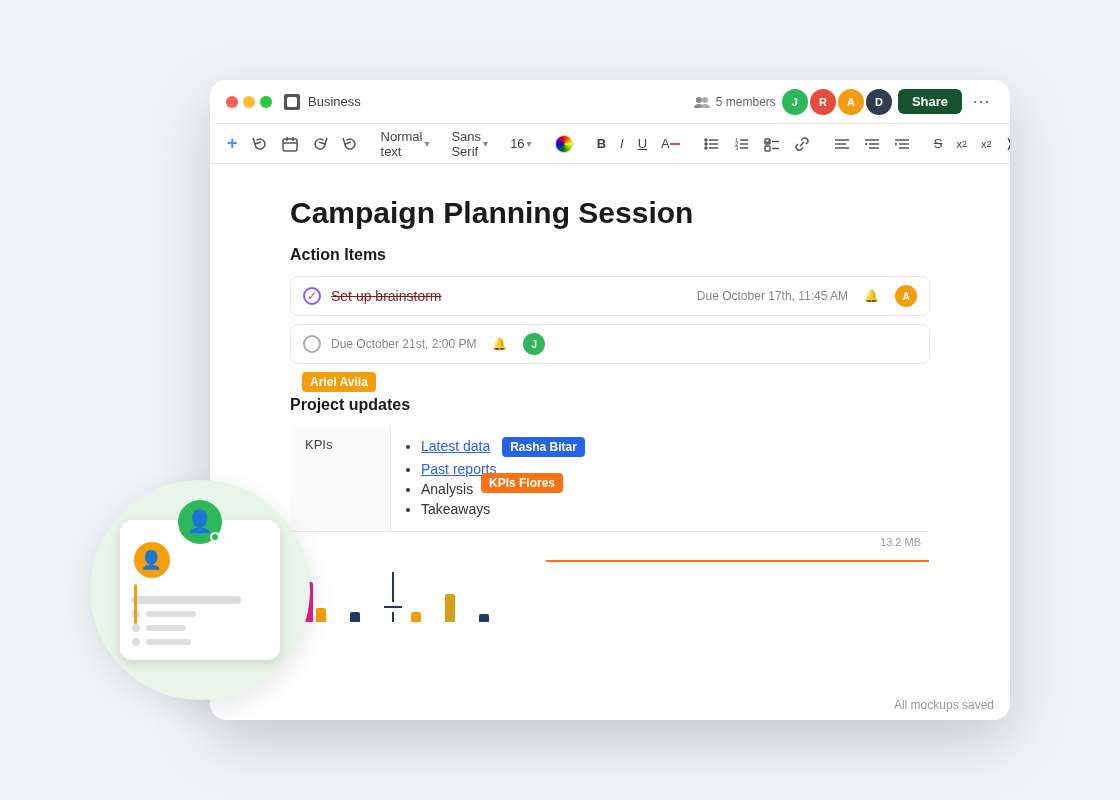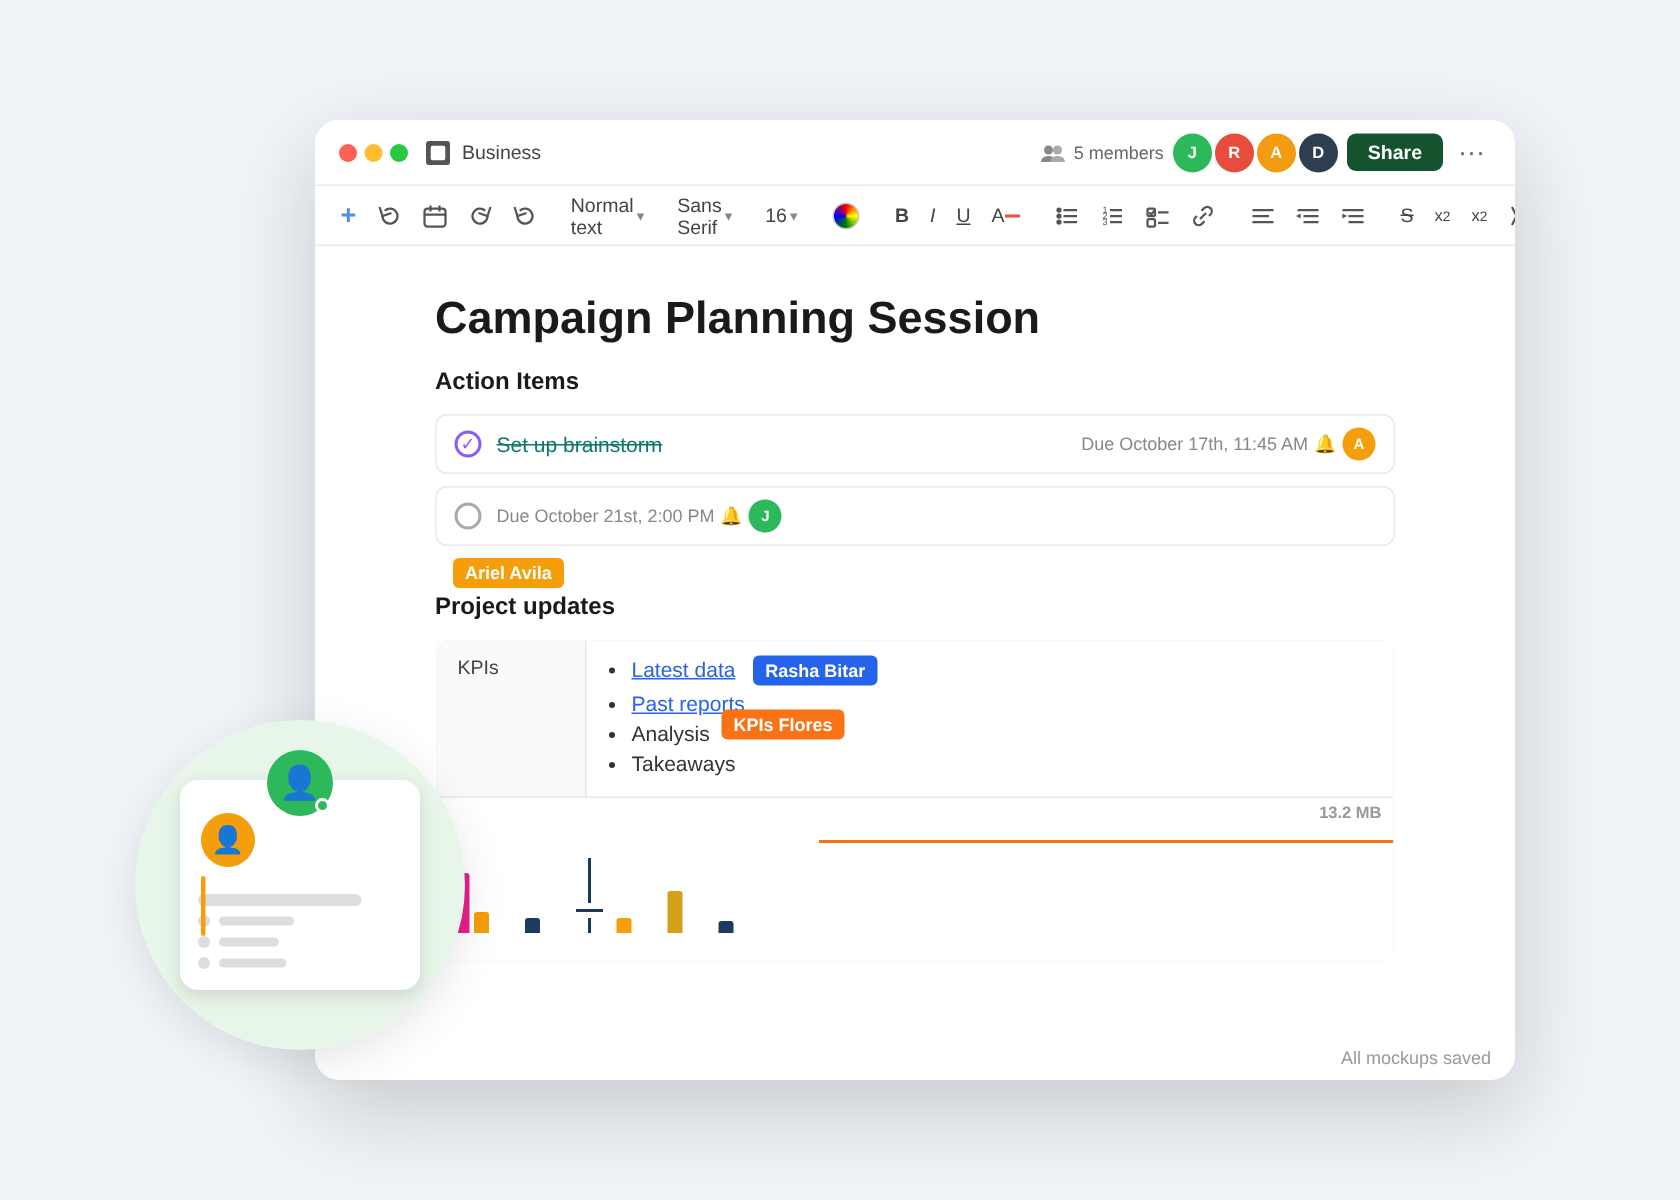--- a/index.html
+++ b/index.html
@@ -189,25 +189,25 @@
     .action-item-check.done {
       border-color: #8b5cf6;
       background: none;
     }
     .check-icon { color: #8b5cf6; font-size: 12px; }
     .action-item-text {
       flex: 1;
       font-size: 14px;
       color: #666;
     }
-    .action-item-text.done { text-decoration: line-through; color: #0f766e; }
+    .action-item-text.done { text-decoration: line-through; color: #7f1d1d; }
     .action-meta {
       display: flex;
       align-items: center;
-      gap: 4px;
+      gap: 16px;
       font-size: 12px;
       color: #888;
     }
     .bell-icon { font-size: 12px; color: #888; }
     .assignee-avatar {
       width: 22px; height: 22px;
       border-radius: 50%;
       display: flex; align-items: center; justify-content: center;
       font-size: 10px; font-weight: 700; color: #fff;
     }
@@ -235,21 +235,21 @@
       border: 1px solid #e0e0e0;
       border-radius: 8px;
       overflow: hidden;
       font-size: 14px;
     }
     .updates-table td {
       padding: 10px 14px;
       vertical-align: top;
       border-bottom: 1px solid #e8e8e8;
     }
-    .updates-table tr:last-child td { border-bottom: none; font-weight: bold; }
+    .updates-table tr:last-child td { border-bottom: none; }
     .row-label {
       font-size: 13px;
       font-weight: 500;
       color: #444;
       white-space: nowrap;
       width: 100px;
       background: #fafafa;
       border-right: 1px solid #e8e8e8;
     }
     .row-content { color: #333; position: relative; }

